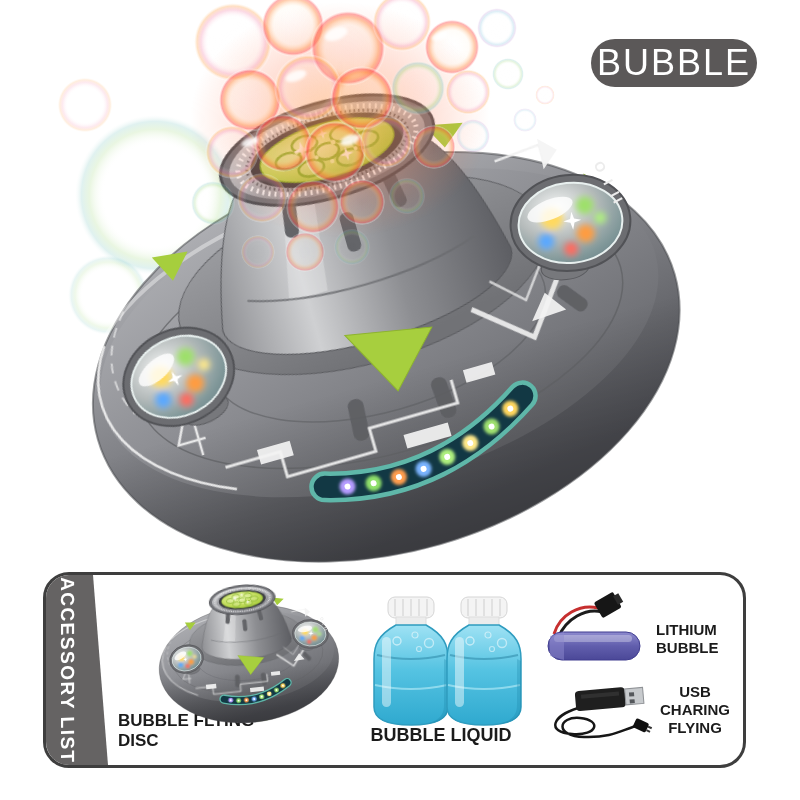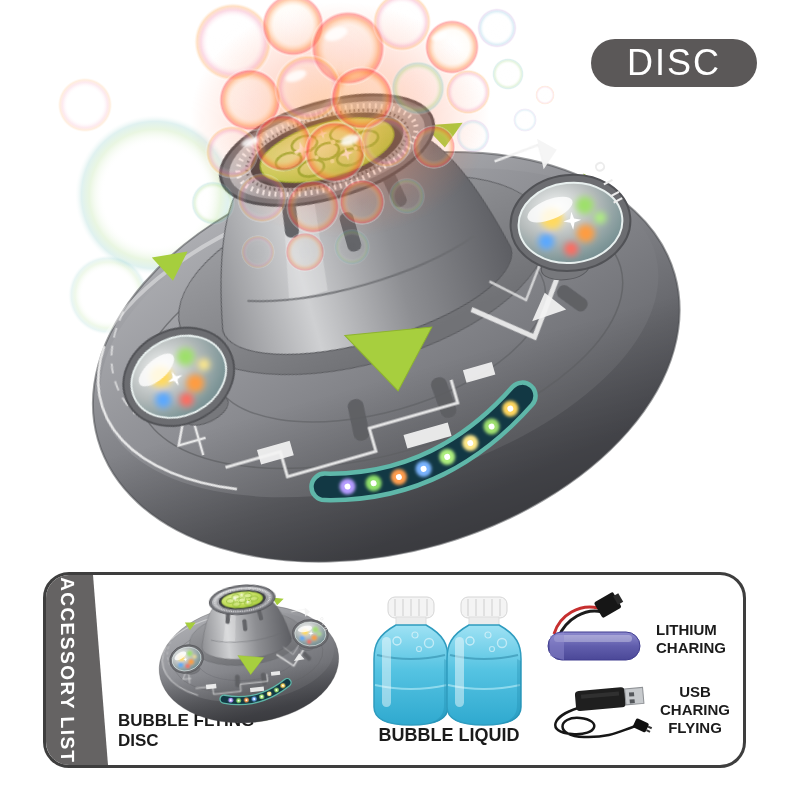--- a/index.html
+++ b/index.html
@@ -11,41 +11,41 @@
   .panel{position:absolute;left:43px;top:572px;width:703px;height:196px;background:#ffffff;
          border:3px solid #3e3e3e;border-radius:26px;overflow:hidden;box-sizing:border-box;}
   .strip{position:absolute;left:0;top:0;height:100%;width:66px;
          clip-path:polygon(0 0,47px 0,62px 100%,0 100%);
          display:flex;align-items:center;justify-content:flex-start;}
   .strip-text{writing-mode:vertical-rl;text-orientation:mixed;color:#ffffff;font-weight:700;
               font-size:19px;letter-spacing:1.5px;margin-left:10px;white-space:nowrap;
               transform:skewY(-2deg);}
   .lbl{position:absolute;font-weight:700;color:#1b1b1b;}
   .lbl-disc{left:72px;top:136px;width:150px;font-size:17px;line-height:1.18;}
-  .lbl-liquid{left:318px;top:151px;width:170px;font-size:18px;text-align:center;line-height:1.1;}
+  .lbl-liquid{left:310px;top:151px;width:170px;font-size:18px;text-align:center;line-height:1.1;}
   .lbl-battery{left:610px;top:46px;width:100px;font-size:15px;line-height:1.2;}
   .lbl-cable{left:597px;top:108px;width:104px;font-size:15px;line-height:1.2;text-align:center;}
   .art{position:absolute;left:0;top:0;width:800px;height:800px;pointer-events:none;}
 </style>
 </head>
 <body>
 
 <div class="page">
 
   <div class="badge" style="background: rgb(91, 88, 88); color: rgb(255, 255, 255);">
-    <span>DISC</span>
+    <span>BUBBLE</span>
   </div>
 
   <div class="panel" style="border-color: rgb(62, 62, 62);">
     <div class="strip" style="background: rgb(101, 99, 99);">
       <span class="strip-text">ACCESSORY LIST</span>
     </div>
     <div class="lbl lbl-disc">BUBBLE FLYING DISC</div>
     <div class="lbl lbl-liquid">BUBBLE LIQUID</div>
-    <div class="lbl lbl-battery">LITHIUM CHARING</div>
+    <div class="lbl lbl-battery">LITHIUM BUBBLE</div>
     <div class="lbl lbl-cable">USB CHARING FLYING</div>
   </div>
 
   <svg class="art" viewBox="0 0 800 800" aria-hidden="true">
     <defs>
       <linearGradient id="bodyGrad" x1="0" y1="0" x2="0.25" y2="1">
         <stop offset="0" stop-color="#b9babe"></stop>
           <stop offset="0.45" stop-color="#8a8b90"></stop>
         <stop offset="0.8" stop-color="#64656a"></stop>
           <stop offset="1" stop-color="#53545a"></stop>

